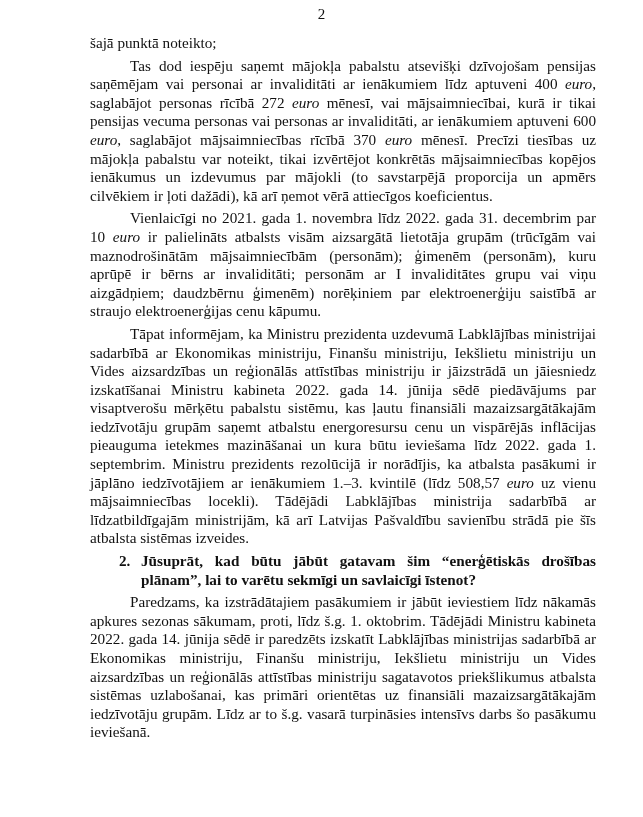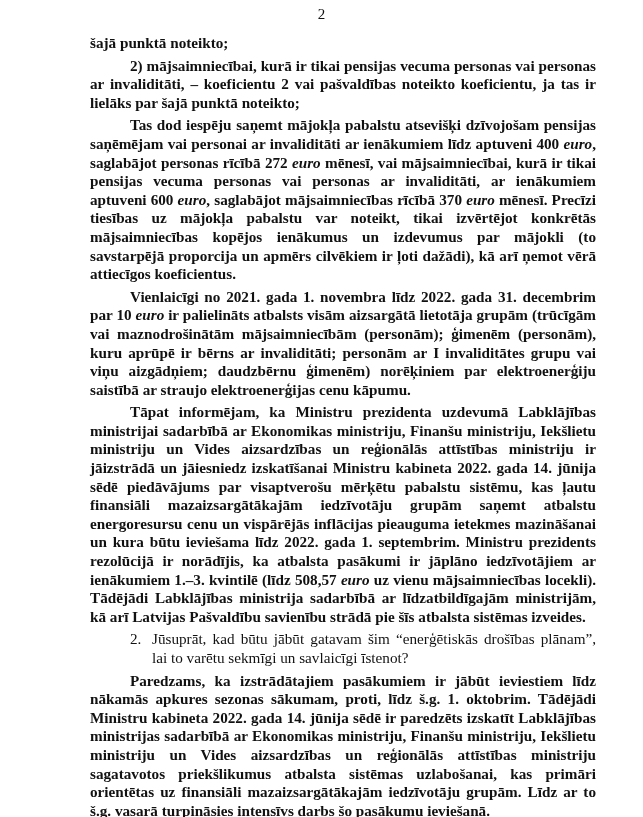--- a/index.html
+++ b/index.html
@@ -4,34 +4,33 @@
 <style>
   html, body { margin:0; padding:0; background:#ffffff; }
   body { width:643px; height:817px; overflow:hidden; position:relative; }
   .page {
     position:absolute; left:90px; top:0; width:506px;
     font-family:"Liberation Serif", serif; font-size:15.2px; line-height:18.6px;
     color:#111111;
   }
   .pnum { position:absolute; left:0; width:643px; top:6px; text-align:center;
     font-family:"Liberation Serif", serif; font-size:15px; color:#111; }
-  p { margin:0; text-align:justify;font-weight:bold; }
+  p { margin:0; text-align:justify; }
   .ind { text-indent:40px; }
   .gap { margin-top:4px; }
-  .q { font-weight:normal; margin-left:40px; padding-left:22px; text-indent:-22px; text-align:justify; margin-top:4px; }
+  .q { font-weight:bold; margin-left:29px; padding-left:22px; text-indent:-22px; text-align:justify; margin-top:4px; }
   .q .qn { display:inline-block; width:22px; text-indent:0; }
   em { font-style:italic; }
 </style>
 </head>
 <body>
 
 <div class="pnum">2</div>
 
 <div class="page" style="top:34px;">
   <p>šajā punktā noteikto;</p>
-  <p class="ind gap">2) mājsaimniecībai, kurā ir tikai pensijas vecuma personas vai personas ar invaliditāti, – koeficientu 2 vai pašvaldības noteikto koeficientu, ja tas ir lielāks par šajā punktā noteikto;</p>
   <p class="ind gap"><span>Tas dod iespēju saņemt mājokļa pabalstu atsevišķi dzīvojošam pensijas saņēmējam vai personai ar invaliditāti ar ienākumiem līdz aptuveni 400 </span><em>euro</em><span>, saglabājot personas rīcībā 272 </span><em>euro</em><span> mēnesī, vai mājsaimniecībai, kurā ir tikai pensijas vecuma personas vai personas ar invaliditāti, ar ienākumiem aptuveni 600 </span><em>euro</em><span>, saglabājot mājsaimniecības rīcībā 370 </span><em>euro</em><span> mēnesī. Precīzi tiesības uz mājokļa pabalstu var noteikt, tikai izvērtējot konkrētās mājsaimniecības kopējos ienākumus un izdevumus par mājokli (to savstarpējā proporcija un apmērs cilvēkiem ir ļoti dažādi), kā arī ņemot vērā attiecīgos koeficientus.</span></p>
   <p class="ind gap"><span>Vienlaicīgi no 2021. gada 1. novembra līdz 2022. gada 31. decembrim par 10 </span><em>euro</em><span> ir palielināts atbalsts visām aizsargātā lietotāja grupām (trūcīgām vai maznodrošinātām mājsaimniecībām (personām); ģimenēm (personām), kuru aprūpē ir bērns ar invaliditāti; personām ar I invaliditātes grupu vai viņu aizgādņiem; daudzbērnu ģimenēm) norēķiniem par elektroenerģiju saistībā ar straujo elektroenerģijas cenu kāpumu.</span></p>
   <p class="ind gap"><span>Tāpat informējam, ka Ministru prezidenta uzdevumā Labklājības ministrijai sadarbībā ar Ekonomikas ministriju, Finanšu ministriju, Iekšlietu ministriju un Vides aizsardzības un reģionālās attīstības ministriju ir jāizstrādā un jāiesniedz izskatīšanai Ministru kabineta 2022. gada 14. jūnija sēdē piedāvājums par visaptverošu mērķētu pabalstu sistēmu, kas ļautu finansiāli mazaizsargātākajām iedzīvotāju grupām saņemt atbalstu energoresursu cenu un vispārējās inflācijas pieauguma ietekmes mazināšanai un kura būtu ieviešama līdz 2022. gada 1. septembrim. Ministru prezidents rezolūcijā ir norādījis, ka atbalsta pasākumi ir jāplāno iedzīvotājiem ar ienākumiem 1.–3. kvintilē (līdz 508,57 </span><em>euro</em><span> uz vienu mājsaimniecības locekli). Tādējādi Labklājības ministrija sadarbībā ar līdzatbildīgajām ministrijām, kā arī Latvijas Pašvaldību savienību strādā pie šīs atbalsta sistēmas izveides.</span></p>
   <p class="q"><span class="qn">2.</span><span>Jūsuprāt, kad būtu jābūt gatavam šim “enerģētiskās drošības plānam”, lai to varētu sekmīgi un savlaicīgi īstenot?</span></p>
   <p class="ind gap">Paredzams, ka izstrādātajiem pasākumiem ir jābūt ieviestiem līdz nākamās apkures sezonas sākumam, proti, līdz š.g. 1. oktobrim. Tādējādi Ministru kabineta 2022. gada 14. jūnija sēdē ir paredzēts izskatīt Labklājības ministrijas sadarbībā ar Ekonomikas ministriju, Finanšu ministriju, Iekšlietu ministriju un Vides aizsardzības un reģionālās attīstības ministriju sagatavotos priekšlikumus atbalsta sistēmas uzlabošanai, kas primāri orientētas uz finansiāli mazaizsargātākajām iedzīvotāju grupām. Līdz ar to š.g. vasarā turpināsies intensīvs darbs šo pasākumu ieviešanā.</p>
 
 </div>
 
 </body></html>

